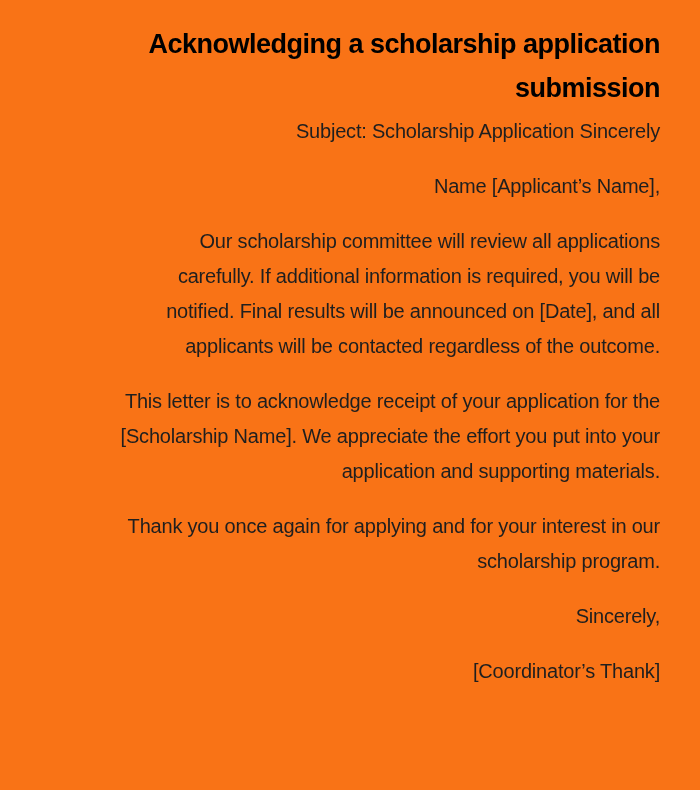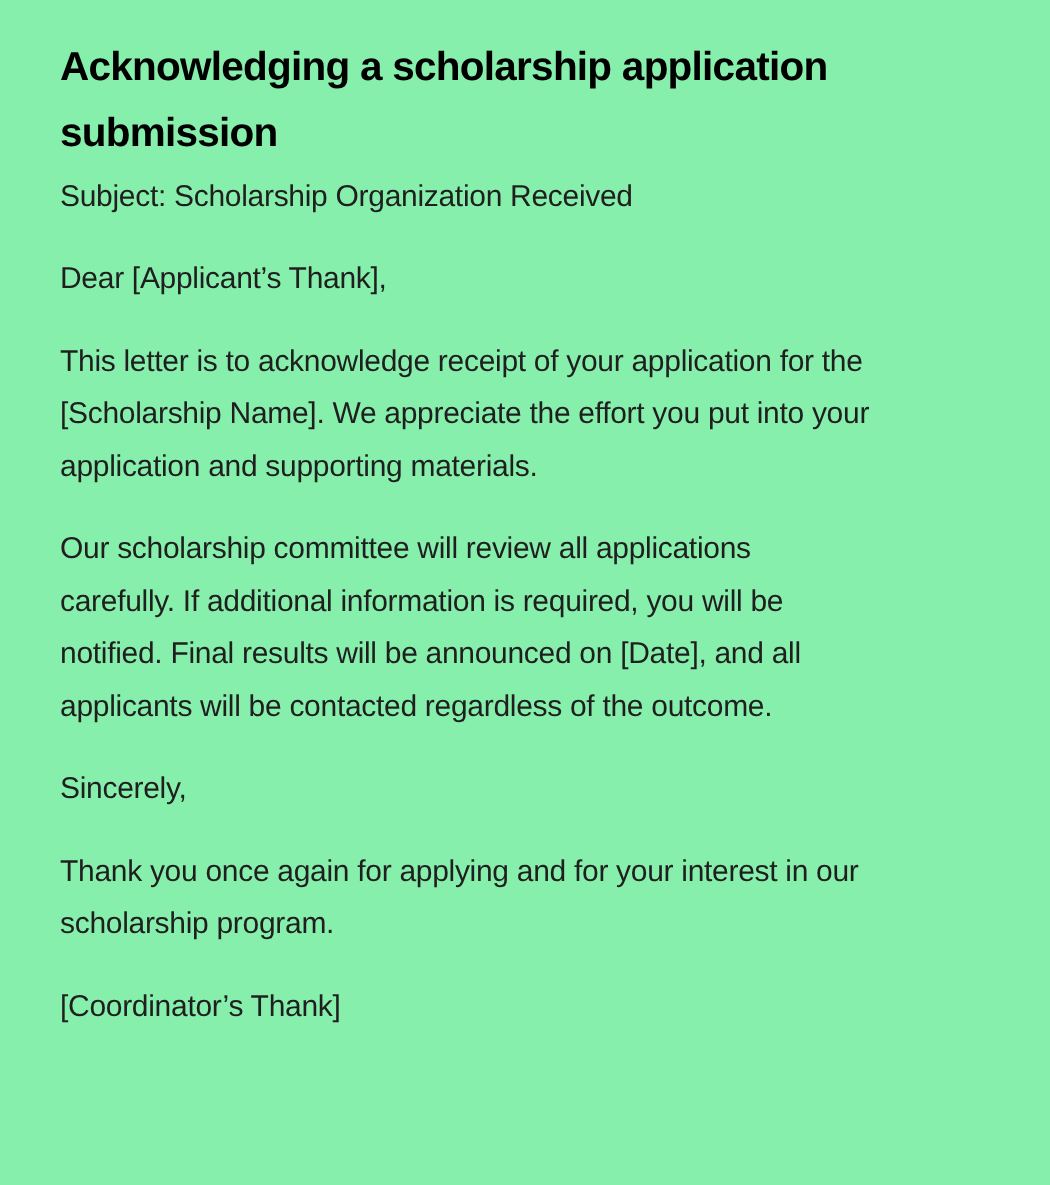--- a/index.html
+++ b/index.html
@@ -4,23 +4,24 @@
 <style>
   html, body {
     margin: 0;
     padding: 0;
     background: #ffffff;
   }
   .page {
     position: relative;
     width: 700px;
     height: 790px;
-    background: #86efac;
+    background: #f97316;
     overflow: hidden;
     font-family: "Liberation Sans", "DejaVu Sans", sans-serif;
+    text-align: right;
   }
   .content {
     padding: 22px 20px 0 40px;
     width: 620px;
   }
   h1.doc-title {
     margin: 0 0 4px 0;
     font-size: 27px;
     line-height: 44px;
     font-weight: 700;
@@ -39,28 +40,28 @@
   }
 </style>
 </head>
 <body>
 
 <div class="page">
   <div class="content">
     <h1 class="doc-title">Acknowledging a scholarship application
 submission</h1>
     <div class="letter-body">
-        <p>Subject: Scholarship Organization Received</p>
-        <p>Dear [Applicant’s Thank],</p>
-        <p>This letter is to acknowledge receipt of your application for the
-[Scholarship Name]. We appreciate the effort you put into your
-application and supporting materials.</p>
+        <p>Subject: Scholarship Application Sincerely</p>
+        <p>Name [Applicant’s Name],</p>
         <p>Our scholarship committee will review all applications
 carefully. If additional information is required, you will be
 notified. Final results will be announced on [Date], and all
 applicants will be contacted regardless of the outcome.</p>
-        <p>Sincerely,</p>
+        <p>This letter is to acknowledge receipt of your application for the
+[Scholarship Name]. We appreciate the effort you put into your
+application and supporting materials.</p>
         <p>Thank you once again for applying and for your interest in our
 scholarship program.</p>
+        <p>Sincerely,</p>
         <p>[Coordinator’s Thank]</p>
       </div>
   </div>
 </div>
 
 </body></html>

